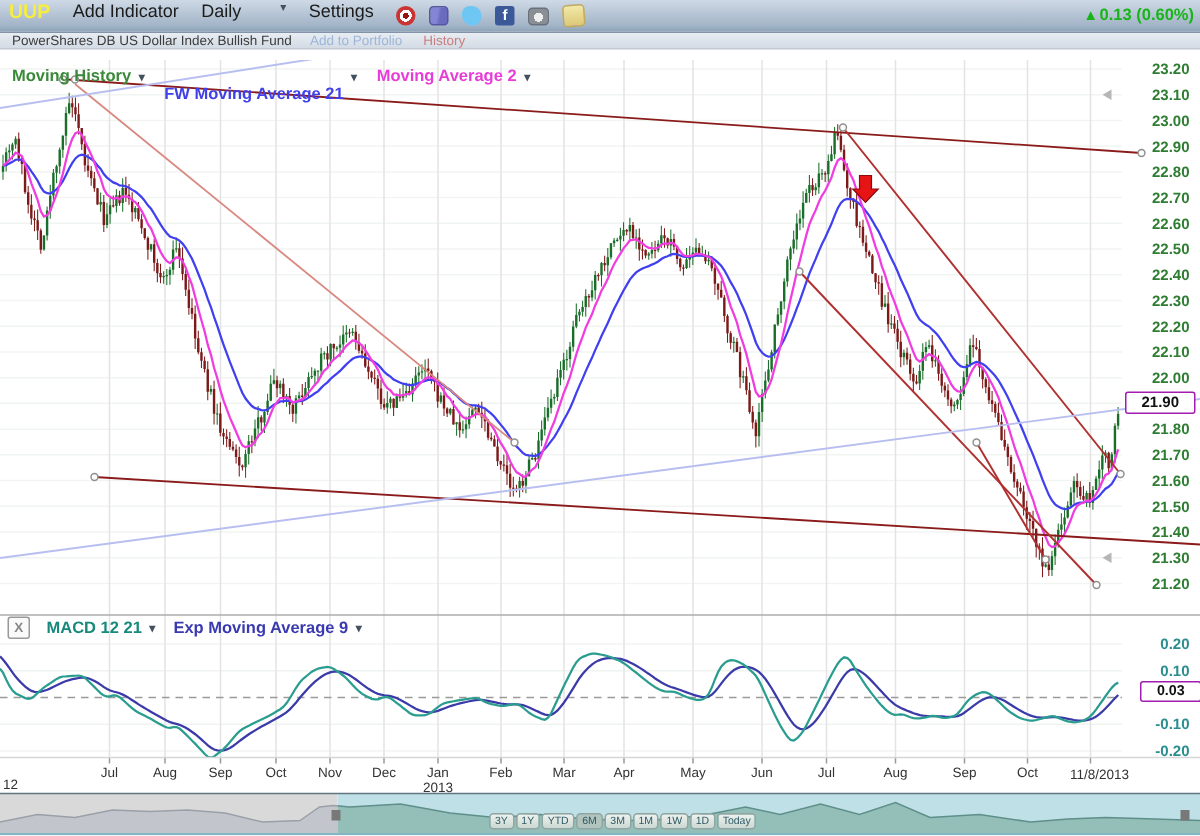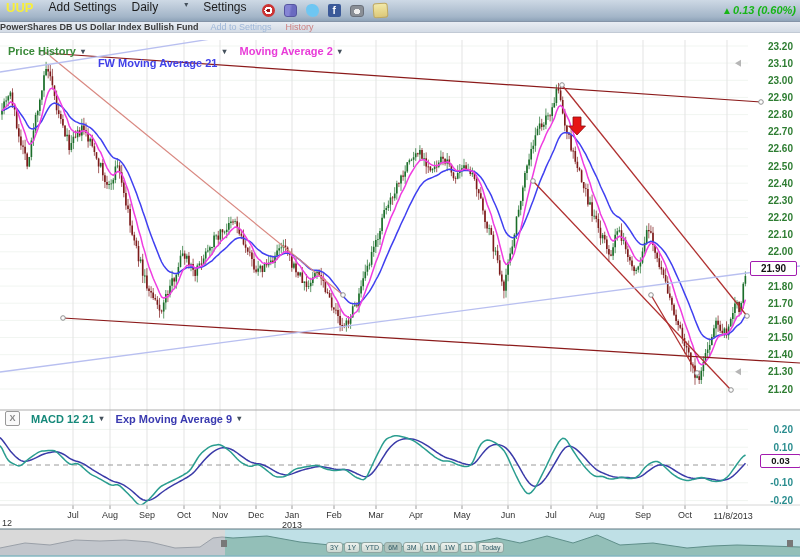--- a/index.html
+++ b/index.html
@@ -18,28 +18,28 @@
   .daily-chev{margin-left:26px;}
   .tb-icons{display:flex;gap:9px;margin-left:15px;align-items:center;}
   .tb-icon{width:13px;height:13px;border-radius:3px;}
   .alarm{border-radius:50%;background:radial-gradient(circle at 50% 50%,#991111 0 2px,#ffffff 2px 4px,#cc3333 4px 7px);}
   .journal{background:linear-gradient(100deg,#8585d5 40%,#6a6ac0 60%);border:1px solid #5555a0;width:11px;height:11px;}
   .twitter{background:#6ec6f2;border-radius:45% 55% 50% 60%;}
   .facebook{background:#3b5998;color:#fff;font-weight:bold;font-size:10px;line-height:13px;text-align:center;border-radius:2px;}
   .facebook::before{content:"f";}
   .camera{background:radial-gradient(circle at 50% 55%,#eeeeee 0 3px,#8a8f96 3px);border:1px solid #6a707a;width:12px;height:10px;}
   .notes{background:linear-gradient(#f2e9a8,#ddc878);transform:rotate(-4deg);border:1px solid #c2aa5e;}
-  .change{position:absolute;right:4px;top:4px;color:#17b517;font-weight:bold;font-size:11px;font-style:italic;}
+  .change{position:absolute;right:4px;top:4px;color:#17b517;font-weight:bold;font-size:11px;}
   .change .up{font-size:10px;margin-right:1px;}
 
   
   .subbar{position:absolute;top:22px;left:0;right:0;height:10px;
     background:linear-gradient(#e8edf3,#d3dbe5);border-bottom:1px solid #c2cad5;
     display:flex;align-items:center;font-size:9px;z-index:6;}
-  .fund{color:#3c3c3c;font-weight:bold;margin-left:0;}
+  .fund{color:#3c3c3c;font-weight:normal;margin-left:8px;}
   .portfolio{color:#9db6d8;margin-left:12px;}
   .drawings-link{color:#cc7e7e;margin-left:14px;}
 
   
   .ind-row{position:absolute;top:33px;left:8px;z-index:4;display:flex;align-items:center;
     font-size:11px;font-weight:bold;}
   .ind-row .chev{margin:0 13px 0 5px;}
   .ph-label{color:#3a8a3a;}
   .ma21-label{color:#4040e8;margin-top:24px;}
   .ma8-label{color:#e83cd8;}
@@ -239,45 +239,45 @@
         <text x="793" y="486.3" font-size="10" font-weight="bold" fill="#2a8d8f" text-anchor="end">-0.10</text>
         <text x="793" y="504.1" font-size="10" font-weight="bold" fill="#2a8d8f" text-anchor="end">-0.20</text>
       </g>
     <text id="month-year-start" x="2" y="526" font-size="9" fill="#333">12</text>
     <text id="month-year-2013" x="292" y="528" font-size="9" fill="#333" text-anchor="middle">2013</text>
     <text id="last-date" x="733" y="519" font-size="9" fill="#333" text-anchor="middle">11/8/2013</text>
   </svg>
 
   <div class="toolbar">
     <span class="ticker">UUP</span>
-    <span class="tb-item">Add Settings</span>
+    <span class="tb-item">Add Indicator</span>
     <span class="tb-item">Daily</span>
     <span class="chev daily-chev">▾</span>
     <span class="tb-item">Settings</span>
     <span class="tb-icons">
       <span class="tb-icon alarm"></span>
       <span class="tb-icon journal"></span>
       <span class="tb-icon twitter"></span>
       <span class="tb-icon facebook"></span>
       <span class="tb-icon camera"></span>
       <span class="tb-icon notes"></span>
     </span>
     <span class="change">
       <span class="up">▲</span><span>0.13 (0.60%)</span>
     </span>
   </div>
 
   <div class="subbar">
     <span class="fund">PowerShares DB US Dollar Index Bullish Fund</span>
-    <span class="portfolio">Add to Settings</span>
+    <span class="portfolio">Add to Portfolio</span>
     <span class="drawings-link">History</span>
   </div>
 
   <div class="ind-row">
-    <span class="ph-label">Price History</span>
+    <span class="ph-label">Moving History</span>
     <span class="chev">▾</span>
     <span class="ma21-label">FW Moving Average 21</span>
     <span class="chev">▾</span>
     <span class="ma8-label">Moving Average 2</span>
     <span class="chev">▾</span>
   </div>
 
   <div class="macd-head">
     <span class="xbox">X</span>
     <span class="macd-label">MACD 12 21</span>

